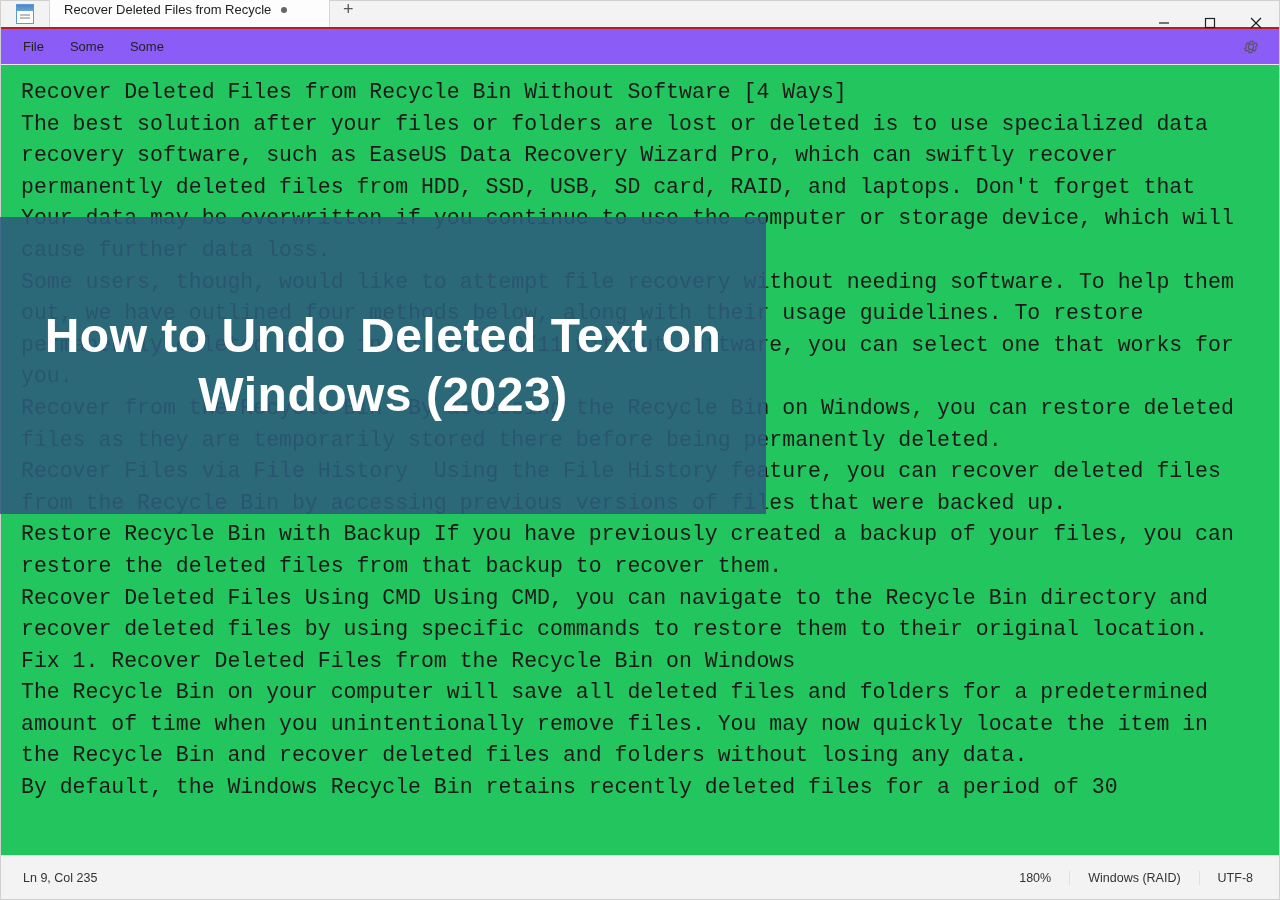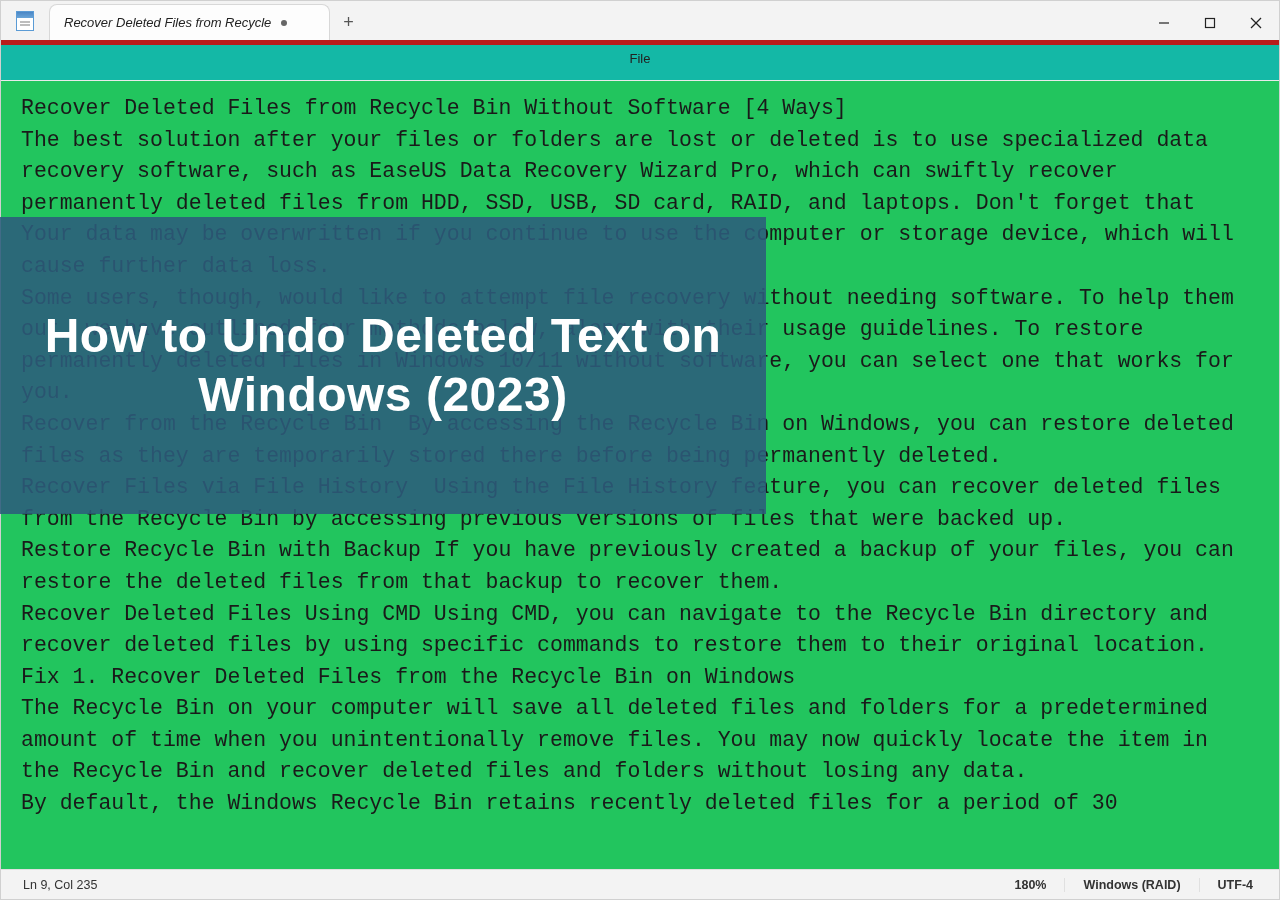--- a/index.html
+++ b/index.html
@@ -13,26 +13,25 @@
     }
     .window {
       width: 1280px;
       height: 900px;
       background: #f9f9f9;
       display: flex;
       flex-direction: column;
       border: 1px solid #d0d0d0;
     }
     .titlebar {
-      height: 44px;
+      height: 28px;
       display: flex;
       align-items: stretch;
       background: #f3f3f3;
-      border-bottom: 5px solid #b91c1c;
-      font-style: italic;
+      border-bottom: 2px solid #b91c1c;
     }
     .app-icon {
       width: 48px;
       display: flex;
       align-items: center;
       justify-content: center;
     }
     .app-icon-inner {
       width: 18px;
       height: 20px;
@@ -83,23 +82,22 @@
       width: 46px; height: 44px;
       display:flex; align-items:center; justify-content:center;
       font-size: 14px; color:#222;
     }
     .menubar {
       height: 36px;
       display:flex;
       align-items:center;
       padding: 0 10px;
       gap: 2px;
-      background:#14b8a6;
+      background:#8b5cf6;
       border-bottom: 1px solid #eaeaea;
-      flex-direction: column;
     }
     .menu-item {
       padding: 6px 12px;
       font-size: 13px;
       border-radius:4px;
       color:#222;
     }
     .menubar-spacer{ flex:1; }
     .settings-btn {
       width: 36px; height:28px; display:flex; align-items:center; justify-content:center;
@@ -115,32 +113,32 @@
       font-family: Consolas, "Courier New", monospace;
       font-size: 21.5px;
       line-height: 1.47;
       color: #1a1a1a;
       padding: 12px 20px 12px 20px;
       white-space: pre-wrap;
       word-wrap: break-word;
       letter-spacing: 0;
     }
     .statusbar {
-      height: 30px;
+      height: 44px;
       display:flex;
       align-items:center;
       font-size: 12.5px;
       color:#333;
       background:#f3f3f3;
       border-top:1px solid #e0e0e0;
       padding: 0 8px;
     }
     .status-left{ padding-left: 14px; }
     .status-spacer{ flex:1; }
-    .status-cell{ padding: 0 18px; font-weight: bold; }
+    .status-cell{ padding: 0 18px; }
     .status-cell.r{ border-left:1px solid #e0e0e0; }
 
     .overlay {
       position: absolute;
       left: 0;
       top: 217px;
       width: 766px;
       height: 297px;
       background: rgba(44,92,124,0.88);
       display:flex;
@@ -222,20 +220,20 @@
 Fix 1. Recover Deleted Files from the Recycle Bin on Windows
 The Recycle Bin on your computer will save all deleted files and folders for a predetermined amount of time when you unintentionally remove files. You may now quickly locate the item in the Recycle Bin and recover deleted files and folders without losing any data.
 By default, the Windows Recycle Bin retains recently deleted files for a period of 30</div>
   </div>
 
   <div class="statusbar">
     <div class="status-left">Ln 9, Col 235</div>
     <div class="status-spacer"></div>
     <div class="status-cell">180%</div>
     <div class="status-cell r">Windows (RAID)</div>
-    <div class="status-cell r">UTF-4</div>
+    <div class="status-cell r">UTF-8</div>
   </div>
 
 </div>
 
 <div class="overlay">
   <div>How to Undo Deleted Text on Windows (2023)</div>
 </div>
 
 </body></html>

